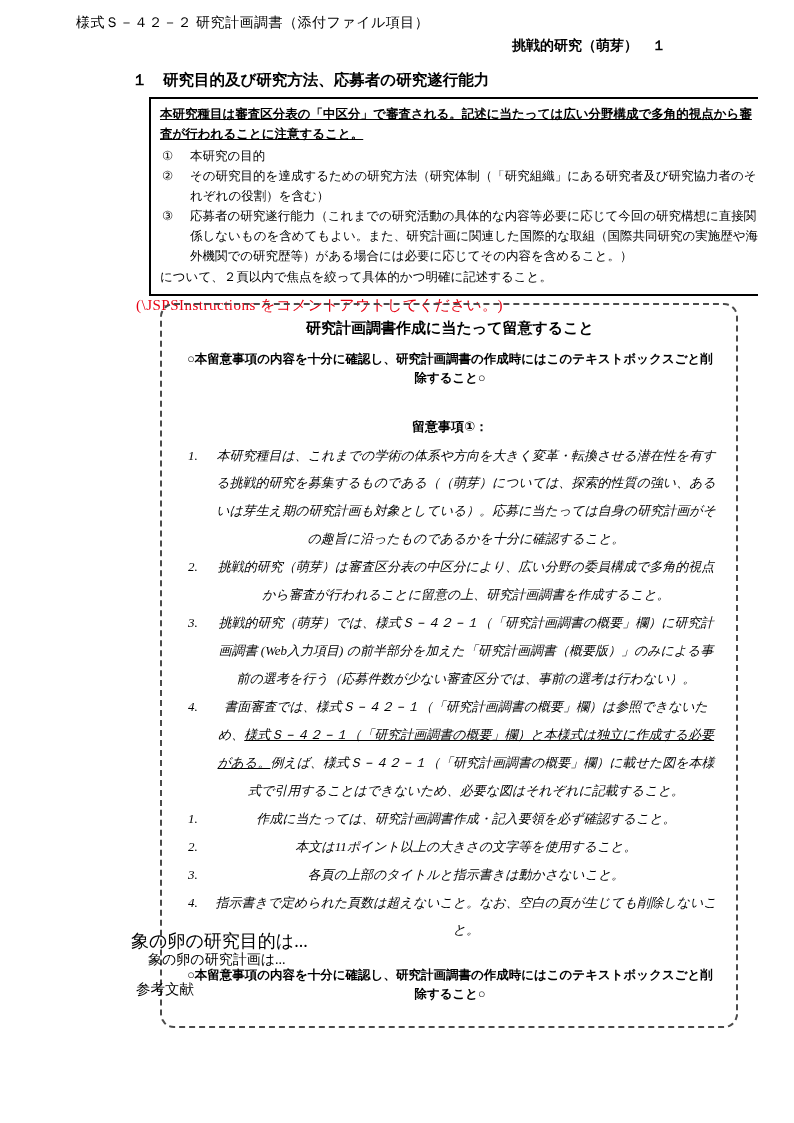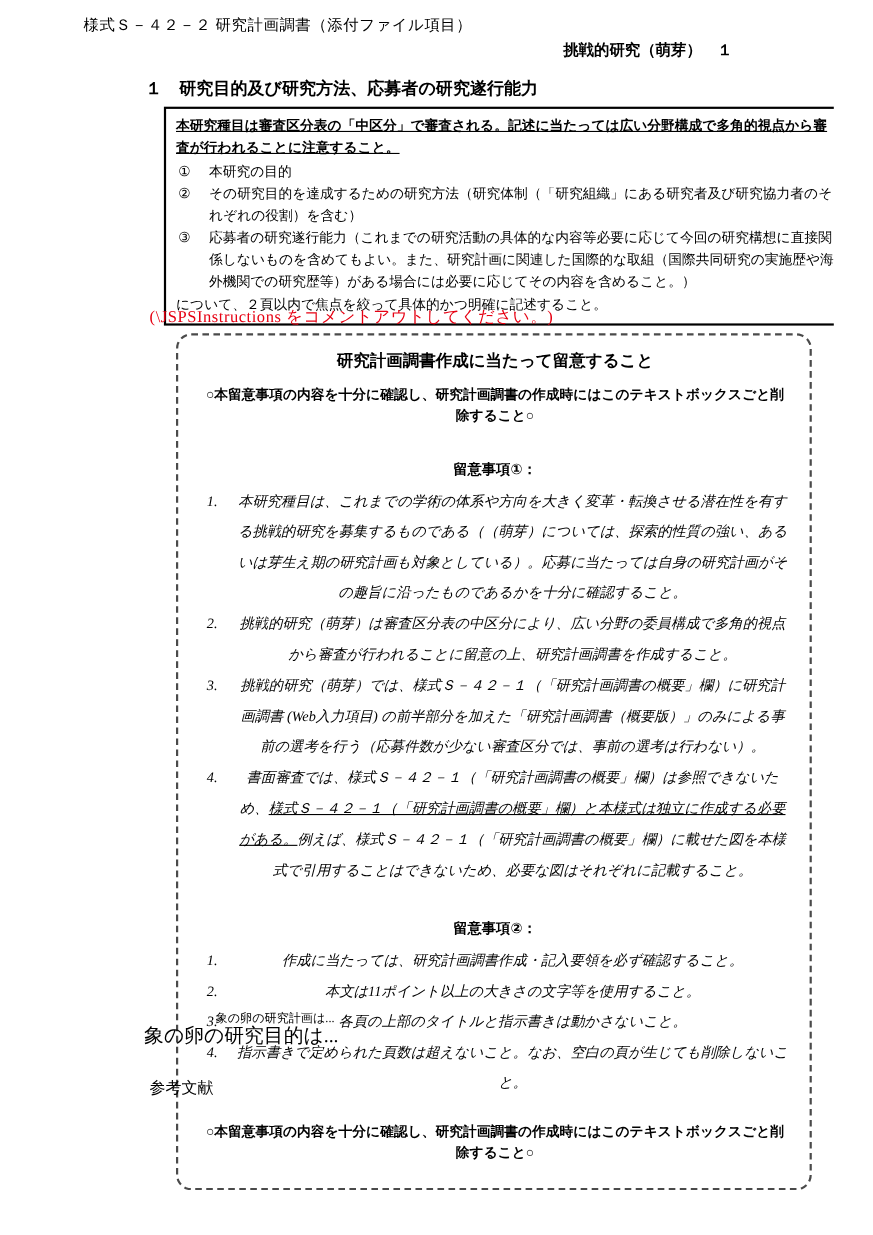--- a/index.html
+++ b/index.html
@@ -38,21 +38,21 @@
     font-weight:bold; text-decoration:underline;
     font-family:"Liberation Sans","DejaVu Sans",sans-serif;
     font-size:12.5px; line-height:1.6;
   }
   .circ-list { margin-top:2px; }
   .circ-list .num-item { position:relative; padding-left:30px; }
   .circ-list .num { position:absolute; left:2px; font-style:normal; }
   .instruction-box .closing { margin-top:1px; }
 
   .comment-line {
-    position:absolute; left:100px; top:279px;
+    position:absolute; left:100px; top:296px;
     font-size:15px; color:#e60012; letter-spacing:0.5px;
   }
 
   .notice-box {
     position:absolute; left:124px; top:303px; width:578px;
     border:2px dashed #4a4a4a; border-radius:14px;
     padding:12px 18px 16px 18px;
     min-height:612px;
     text-align:center;
   }
@@ -71,21 +71,21 @@
     font-weight:bold; font-size:13px;
     margin:30px 0 6px 2px;
   }
   .num-list { font-size:13px; line-height:2.15; font-style:italic; }
   .num-list .num-item { position:relative; padding-left:34px; }
   .num-list .num { position:absolute; left:8px; font-style:italic; }
   .u { text-decoration:underline; }
   .notice-box .note.bottom { margin-top:22px; }
 
   .body-line1 { position:absolute; left:95px;  top:929px;  font-size:18px; }
-  .body-line2 { position:absolute; left:112px; top:918px;  font-size:11px;margin-left:48px; }
+  .body-line2 { position:absolute; left:112px; top:951px;  font-size:14px; }
   .references { position:absolute; left:100px; top:980px; font-size:14.5px; }
 </style>
 </head>
 <body>
 
 <div class="page">
 
   <div class="form-label">様式Ｓ－４２－２ 研究計画調書（添付ファイル項目）</div>
 
   <div class="header-right gothic">挑戦的研究（萌芽）　１</div>
@@ -109,21 +109,20 @@
     <div class="note">○本留意事項の内容を十分に確認し、研究計画調書の作成時にはこのテキストボックスごと削除すること○</div>
 
     <div class="sec-label">留意事項①：</div>
     <div class="num-list">
         <div class="num-item"><span class="num">1.</span><span><span>本研究種目は、これまでの学術の体系や方向を大きく変革・転換させる潜在性を有する挑戦的研究を募集するものである（（萌芽）については、探索的性質の強い、あるいは芽生え期の研究計画も対象としている）。応募に当たっては自身の研究計画がその趣旨に沿ったものであるかを十分に確認すること。</span></span></div>
         <div class="num-item"><span class="num">2.</span><span><span>挑戦的研究（萌芽）は審査区分表の中区分により、広い分野の委員構成で多角的視点から審査が行われることに留意の上、研究計画調書を作成すること。</span></span></div>
         <div class="num-item"><span class="num">3.</span><span><span>挑戦的研究（萌芽）では、様式Ｓ－４２－１（「研究計画調書の概要」欄）に研究計画調書 (Web入力項目) の前半部分を加えた「研究計画調書（概要版）」のみによる事前の選考を行う（応募件数が少ない審査区分では、事前の選考は行わない）。</span></span></div>
         <div class="num-item"><span class="num">4.</span><span><span>書面審査では、様式Ｓ－４２－１（「研究計画調書の概要」欄）は参照できないため、</span><span class="u">様式Ｓ－４２－１（「研究計画調書の概要」欄）と本様式は独立に作成する必要がある。</span><span>例えば、様式Ｓ－４２－１（「研究計画調書の概要」欄）に載せた図を本様式で引用することはできないため、必要な図はそれぞれに記載すること。</span></span></div>
       </div>
 
-    <div class="sec-label">留意事項②：</div>
     <div class="num-list">
         <div class="num-item"><span class="num">1.</span><span><span>作成に当たっては、研究計画調書作成・記入要領を必ず確認すること。</span></span></div>
         <div class="num-item"><span class="num">2.</span><span><span>本文は11ポイント以上の大きさの文字等を使用すること。</span></span></div>
         <div class="num-item"><span class="num">3.</span><span><span>各頁の上部のタイトルと指示書きは動かさないこと。</span></span></div>
         <div class="num-item"><span class="num">4.</span><span><span>指示書きで定められた頁数は超えないこと。なお、空白の頁が生じても削除しないこと。</span></span></div>
       </div>
 
     <div class="note bottom">○本留意事項の内容を十分に確認し、研究計画調書の作成時にはこのテキストボックスごと削除すること○</div>
   </div>
 

